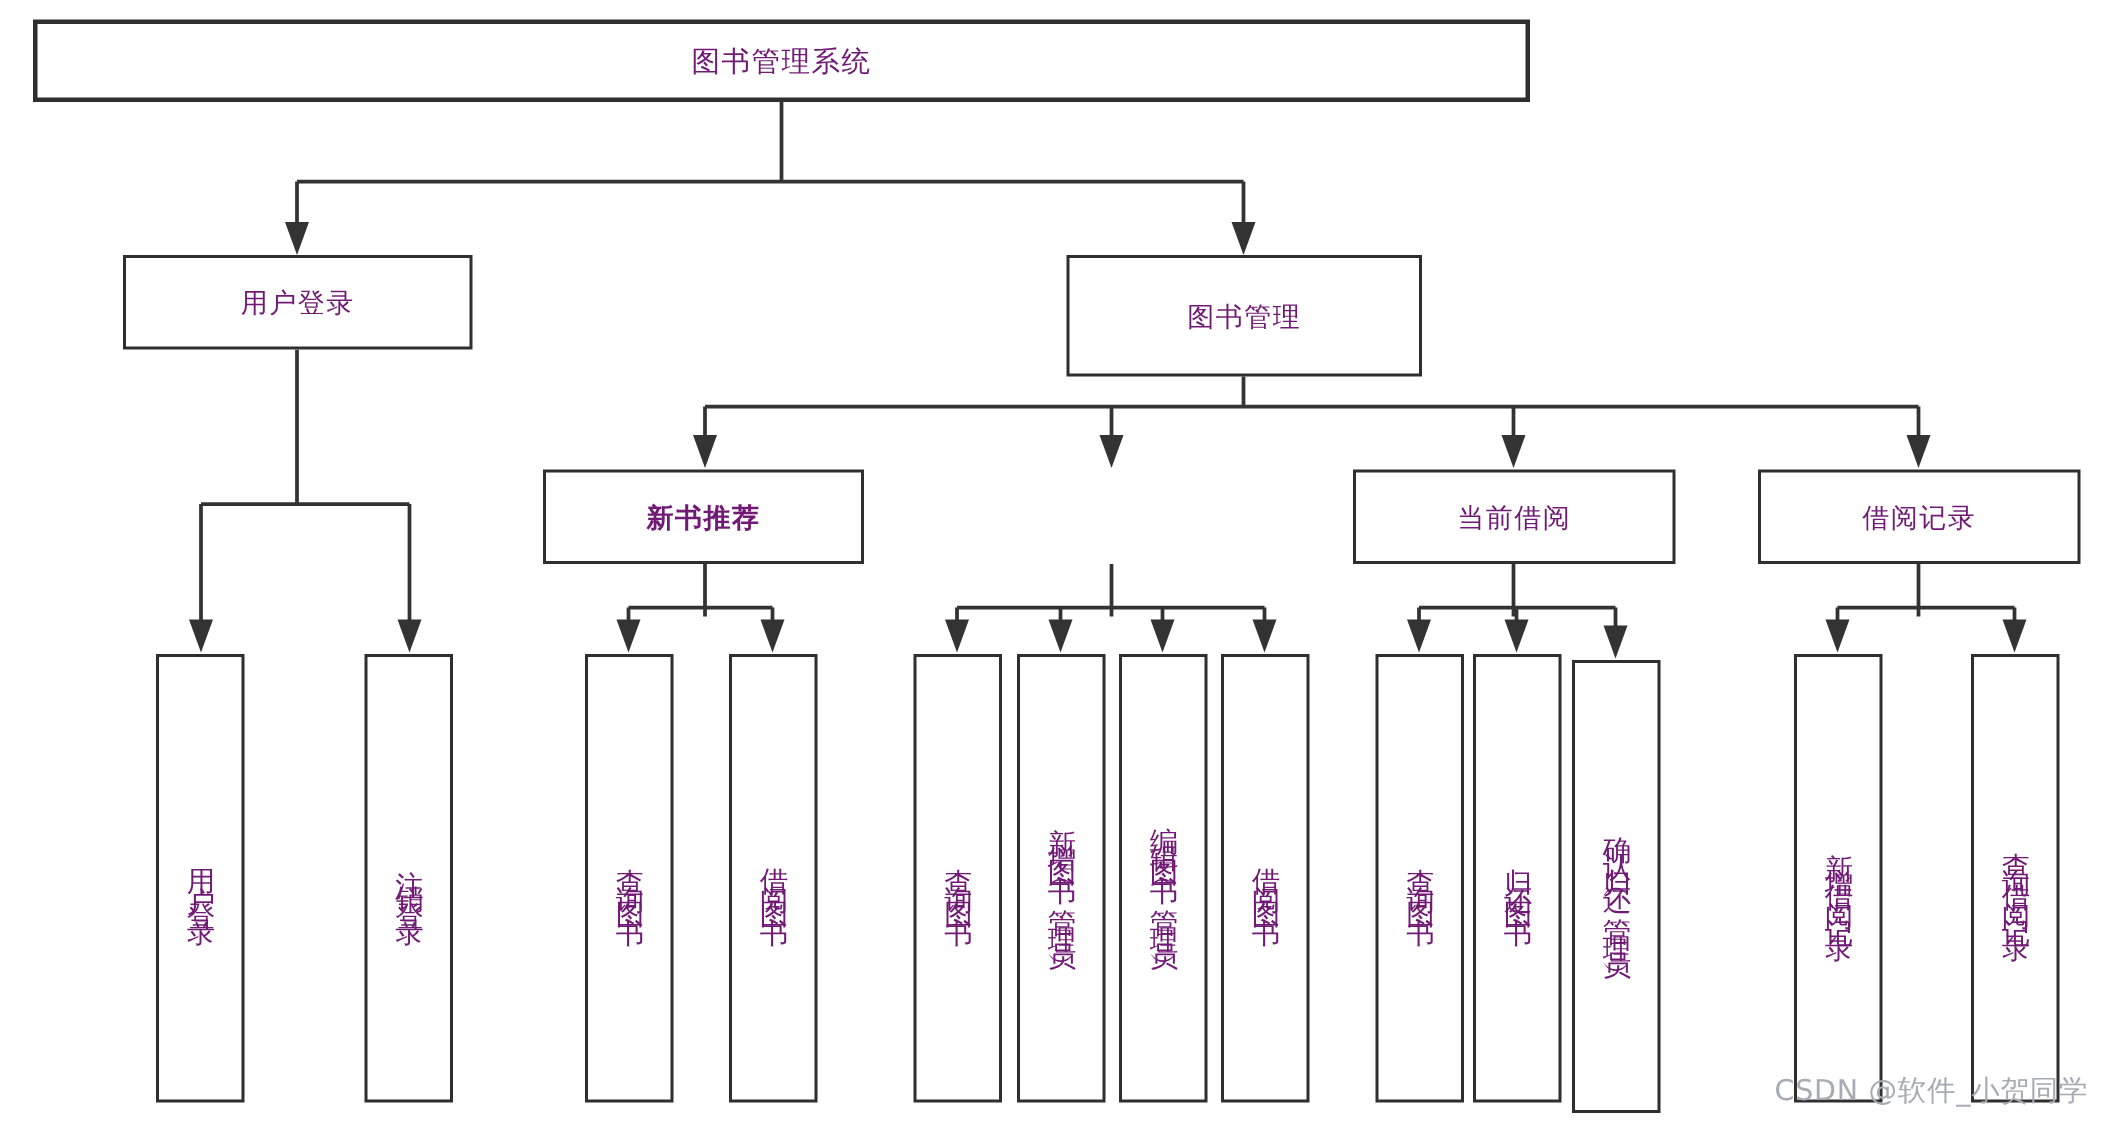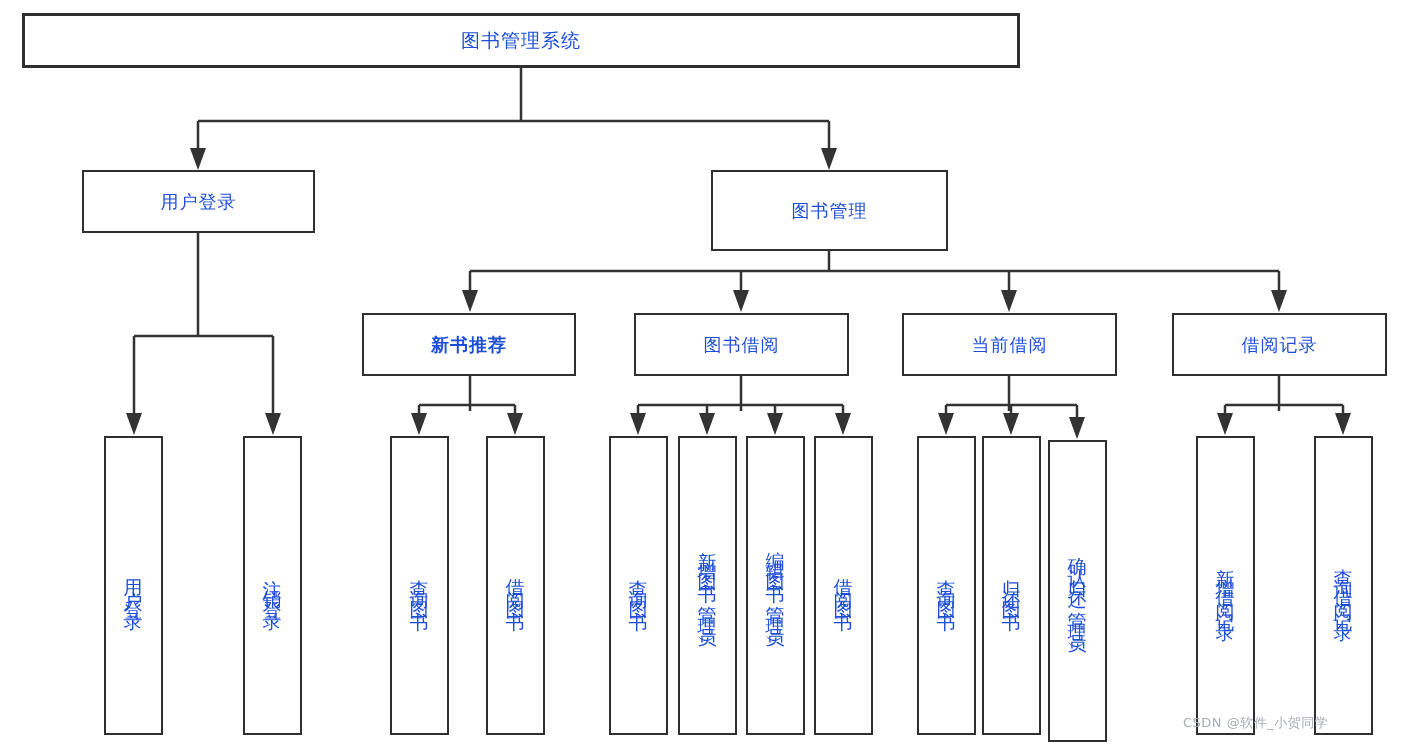--- a/index.html
+++ b/index.html
@@ -17,21 +17,21 @@
     width: 1405px; height: 747px;
   }
   .box {
     position: absolute;
     box-sizing: border-box;
     border: 2px solid #2f2f2f;
     background: #ffffff;
     display: flex;
     align-items: center;
     justify-content: center;
-    color: #1d4ed8;
+    color: #701a75;
     font-size: 18px;
     text-align: center;
   }
   .box.root {
     border-width: 3px;
     font-size: 19px;
     letter-spacing: 1px;
   }
   .box.l2, .box.l3 {
     border-width: 2.5px;
@@ -42,21 +42,21 @@
     text-orientation: mixed;
     font-size: 19px;
     line-height: 1;
     letter-spacing: 11px;
     white-space: nowrap;
   }
   .watermark {
     position: absolute;
     left: 1183px;
     top: 714px;
-    font-size: 13px;
+    font-size: 19px;
     color: #a6abb4;
     letter-spacing: 0.5px;
     white-space: nowrap;
   }
 </style>
 </head>
 <body>
 
 <div class="canvas">
 
@@ -112,23 +112,20 @@
   <div class="box l2" style="left:82px; top:170px; width:233px; height:63px;">
     <span>用户登录</span>
   </div>
   <div class="box l2" style="left:711px; top:170px; width:237px; height:81px;">
     <span>图书管理</span>
   </div>
 
   <div class="box l3" style="left:362px; top:313px; width:214px; height:63px;font-weight:bold;">
     <span>新书推荐</span>
   </div>
-  <div class="box l3" style="left:634px; top:313px; width:215px; height:63px;">
-    <span>图书借阅</span>
-  </div>
   <div class="box l3" style="left:1172px; top:313px; width:215px; height:63px;">
     <span>借阅记录</span>
   </div>
   <div class="box l3" style="left:902px; top:313px; width:215px; height:63px;">
     <span>当前借阅</span>
   </div>
 
   <div class="box vbox" style="left:104px; top:436px; width:59px; height:299px;">
     <span>用户登录</span>
   </div>

